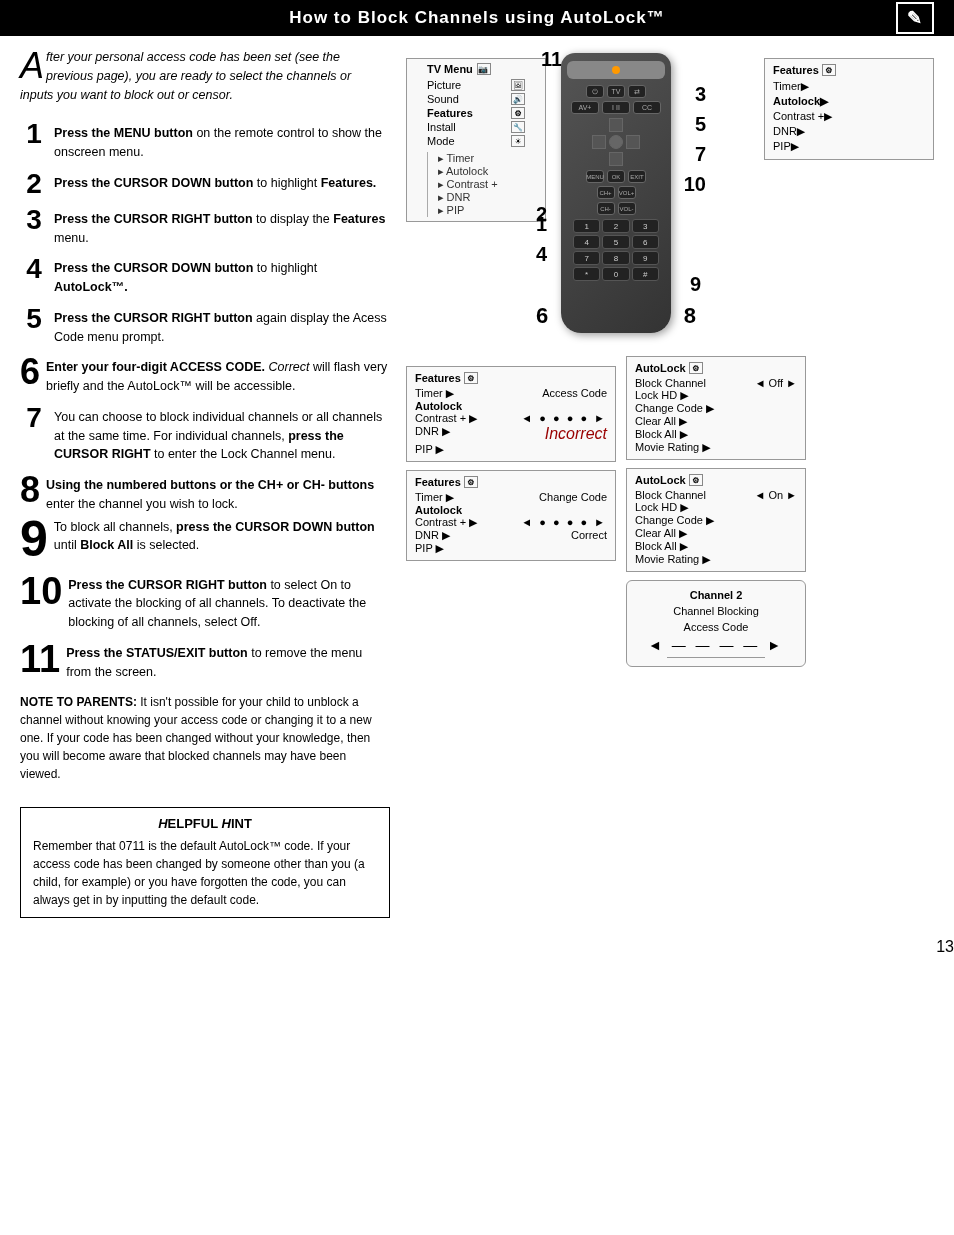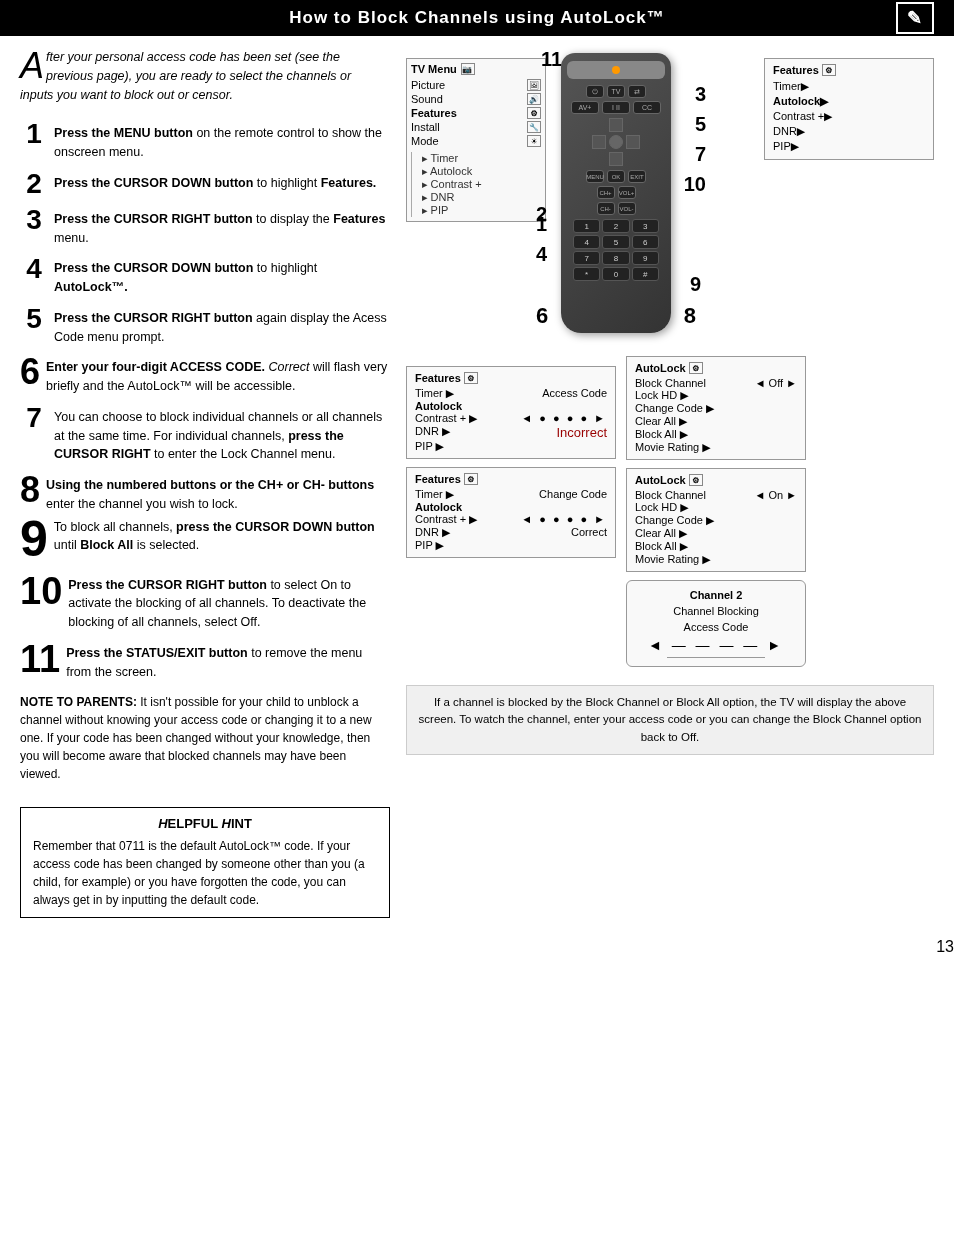--- a/index.html
+++ b/index.html
@@ -141,21 +141,21 @@
       gap: 10px;
     }
 
     
     .tv-menu-box {
       position: absolute;
       top: 0;
       left: 0;
       border: 1px solid #999;
       background: #f8f8f8;
-      padding: 4px 4px;
+      padding: 4px 20px;
       font-size: 11px;
       min-width: 140px;
     }
     .tv-menu-title {
       display: flex;
       align-items: center;
       gap: 4px;
       font-size: 11px;
       margin-bottom: 3px;
       font-weight: bold;
@@ -596,21 +596,21 @@
           </div>
           <div style="font-weight:bold; display:flex; justify-content:space-between;">
             <span>Autolock</span>
           </div>
           <div style="display:flex; justify-content:space-between;">
             <span>Contrast + ▶</span>
             <span style="font-size:11px; letter-spacing:2px;">◄ ● ● ● ● ►</span>
           </div>
           <div style="display:flex; justify-content:space-between;">
             <span>DNR ▶</span>
-            <span style="font-size:13px; color:#900;">Incorrect</span>
+            <span style="font-size:16px; color:#900;font-style:italic;">Incorrect</span>
           </div>
           <div><span>PIP ▶</span></div>
         </div>
 
         <div class="panel" style="min-width:210px;">
           <div class="panel-title">Features <span class="small-icon">⚙</span></div>
           <div style="display:flex; justify-content:space-between;">
             <span>Timer ▶</span>
             <span style="font-size:11px;">Change Code</span>
           </div>
@@ -663,21 +663,18 @@
           <div style="margin-bottom:4px;">Channel Blocking</div>
           <div style="margin-bottom:4px;">Access Code</div>
           <div style="font-size:14px; letter-spacing:3px;">◄  —  —  —  —  ►</div>
           <div style="border-top:1px solid #999; margin-top:4px; width:60%; margin-left:auto; margin-right:auto;"></div>
         </div>
 
       </div>
 
     </div>
 
-    <div style="margin-top: 8px; font-size:11.5px; line-height:1.5; text-align:center; border:1px solid #ccc; padding:8px; background:#f0f0f0;">
-      <span>If a channel is blocked by the Block Channel or Block All option, the TV will display the above screen. To watch the channel, enter your access code or you can change the Block Channel option back to Off.</span>
-    </div>
 
   </div>
 
 </div>
 
 <div class="page-num" style="margin-bottom:10px;">13</div>
 
 </body></html>

